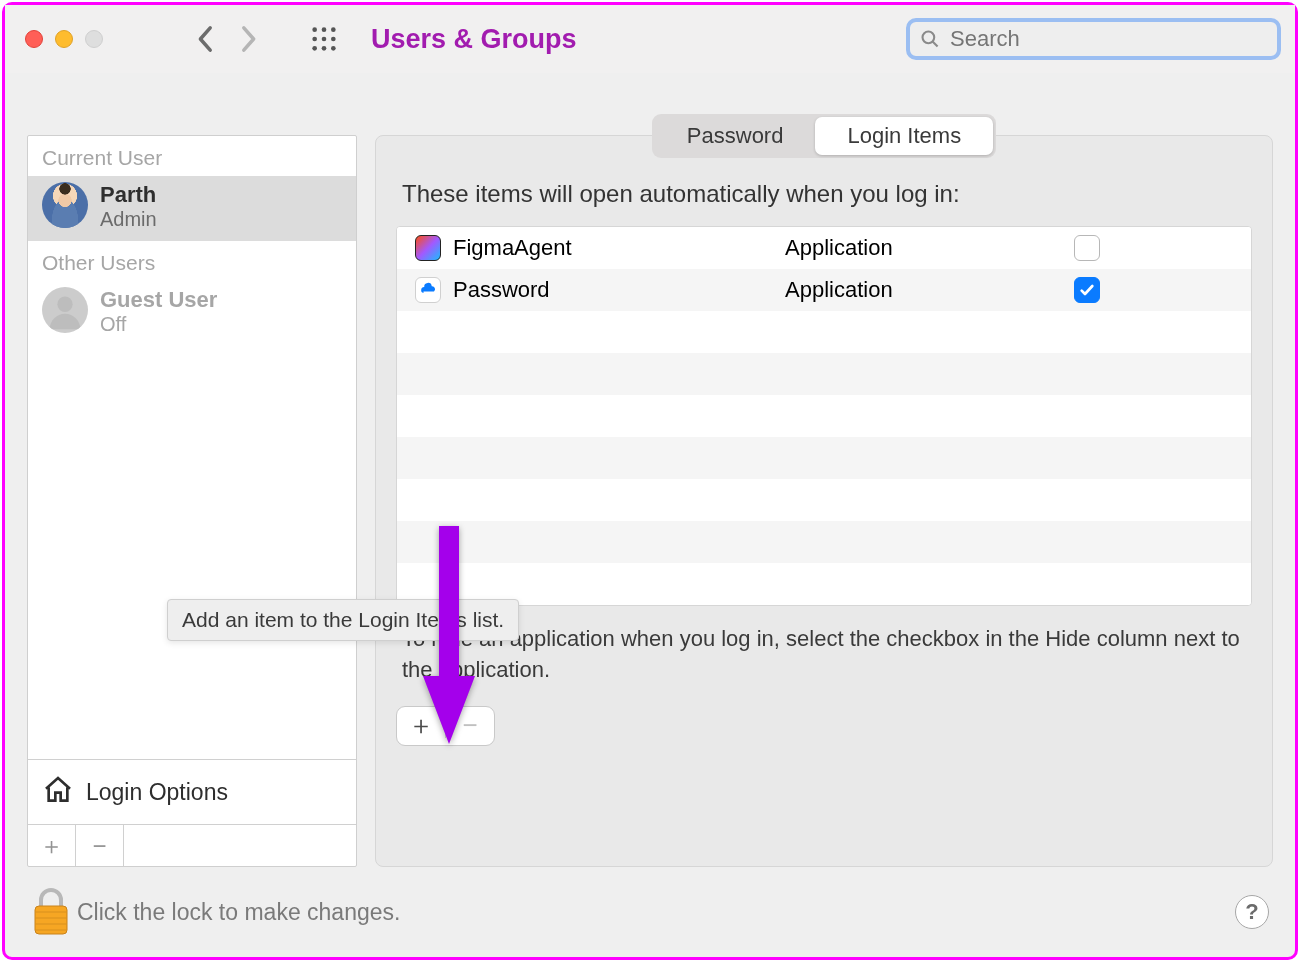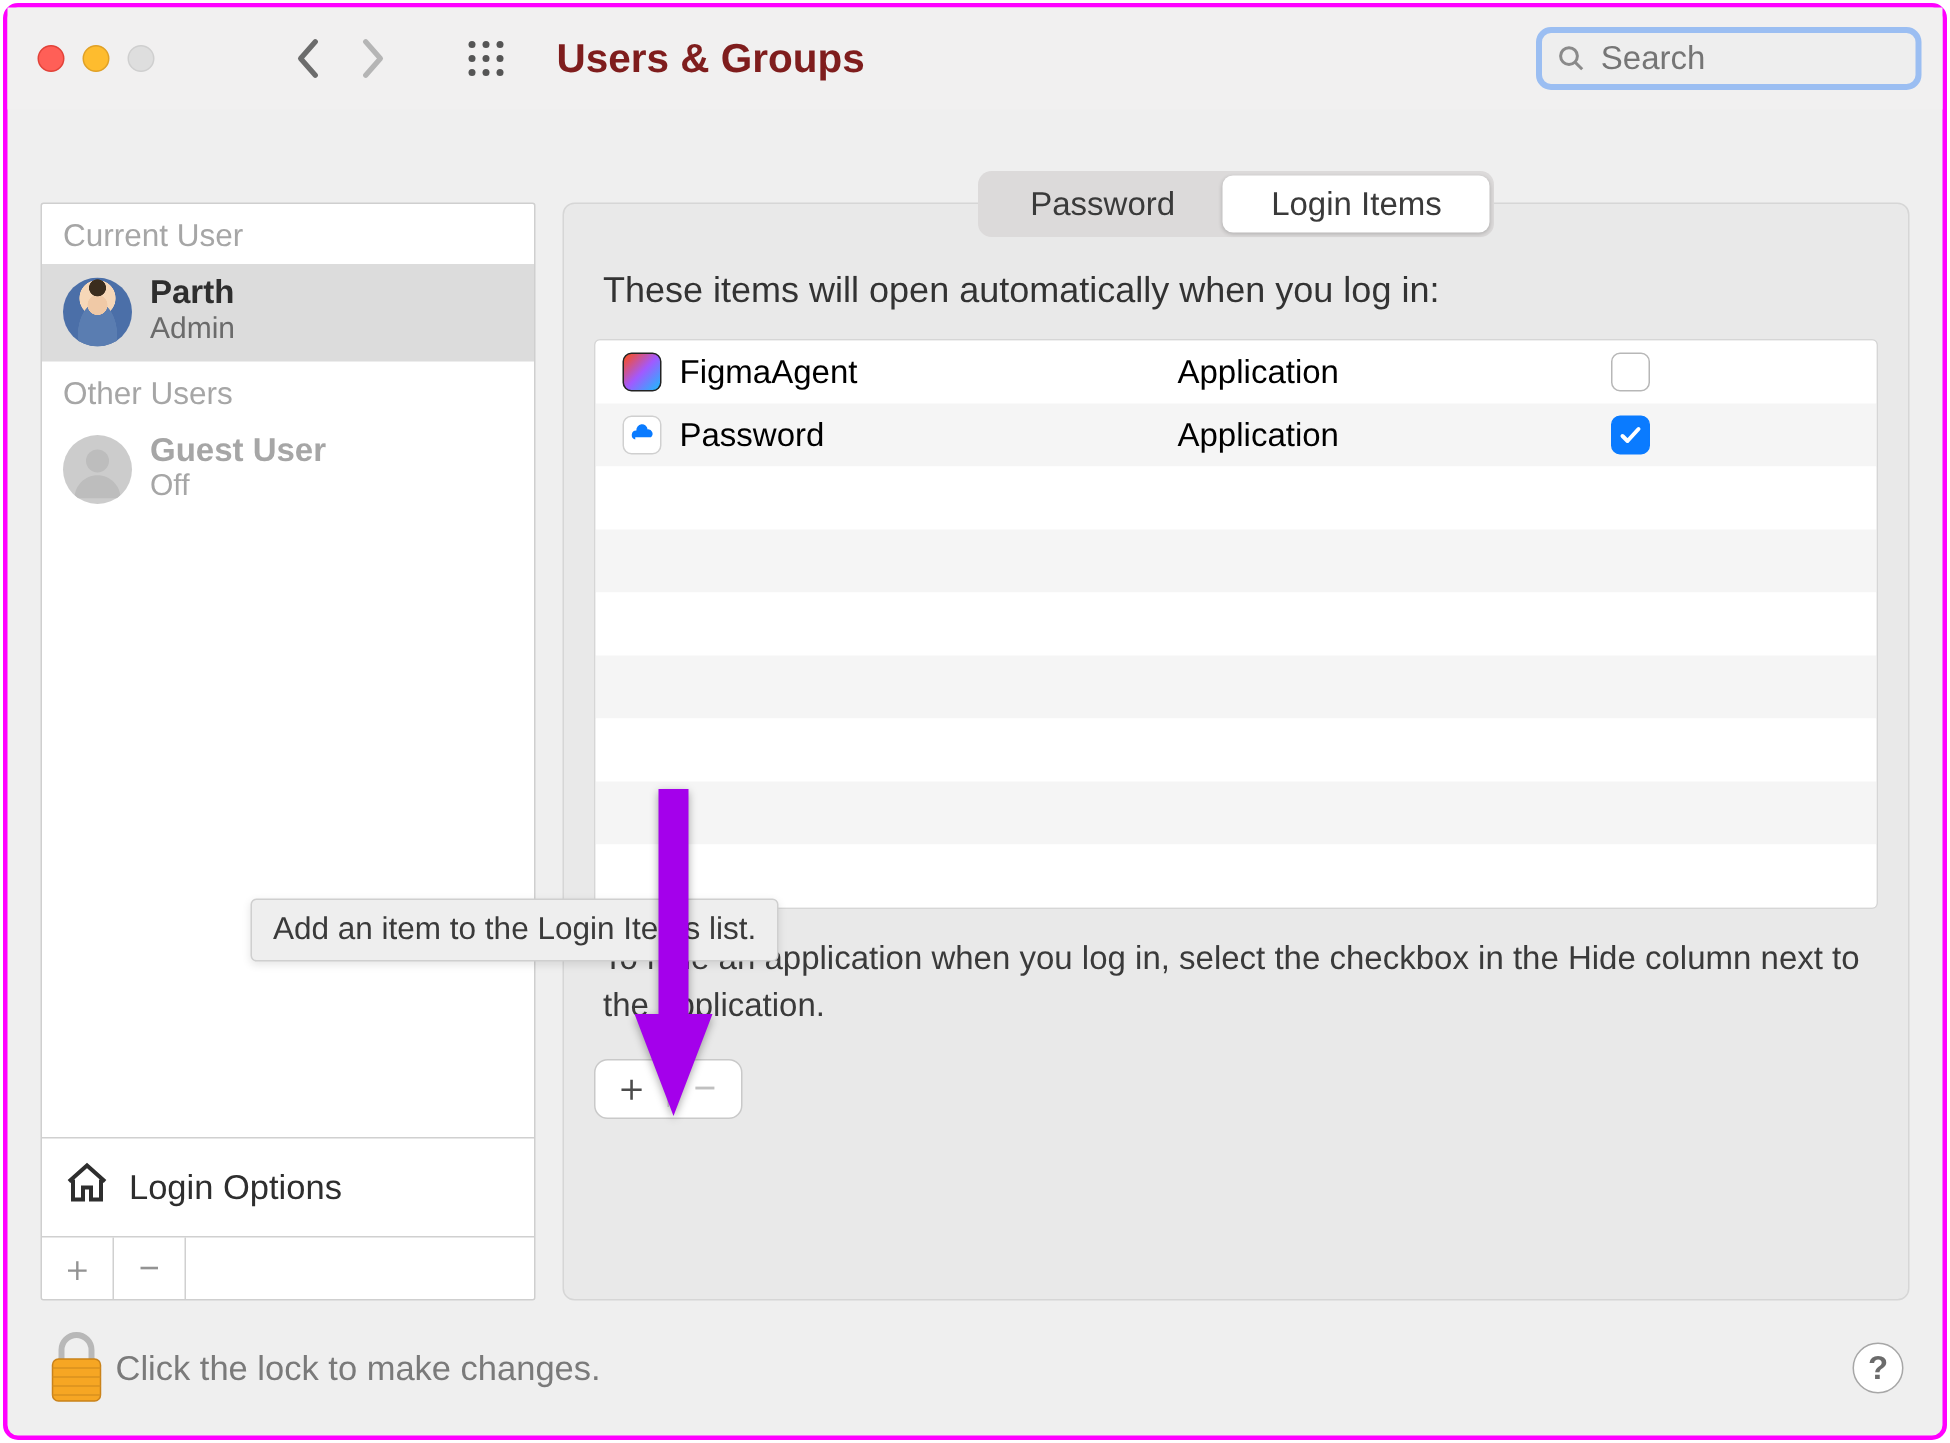--- a/index.html
+++ b/index.html
@@ -33,24 +33,24 @@
   .traffic { display: flex; gap: 12px; margin-right: 24px; margin-left:6px;}
   .tl { width: 18px; height: 18px; border-radius: 50%; }
   .tl.red { background: #ff5f57; border:1px solid #e24239;}
   .tl.yellow { background: #febc2e; border:1px solid #e0a126;}
   .tl.grey { background: #dedede; border:1px solid #cfcfcf;}
   .nav-arrows { display:flex; gap:4px; margin-left:50px; margin-right: 30px;}
   .nav-arrow { width:38px; height:38px; display:flex; align-items:center; justify-content:center; color:#b5b5b5; border-radius:6px;}
   .nav-arrow.active { color:#6c6c6c; }
   .grid-icon { width:34px; height:34px; display:flex; align-items:center; justify-content:center; color:#555; margin-right:20px;}
   .grid-icon svg { width:28px; height:28px; }
-  .title { font-size:27px; font-weight:700; color:#7f1d1d;}
+  .title { font-size:27px; font-weight:700; color:#a21caf;}
   .search {
     margin-left:auto;
-    width: 257px;
+    width: 375px;
     height: 42px;
     border: 4px solid #9bbef2;
     border-radius: 10px;
     display:flex;
     align-items:center;
     padding:0 10px;
     background:#eeeeee;
     gap:10px;
   }
   .search svg { color:#8a8a8a; }
@@ -64,21 +64,21 @@
   .sidebar {
     width: 330px;
     background:#fff;
     border:1px solid #cfcfcf;
     border-radius:2px;
     display:flex;
     flex-direction:column;
   }
   .section-label { font-size:21px; color:#a6a6a6; padding: 10px 14px 6px 14px; border-radius: 17px; }
   .user-row {
-    display:flex; align-items:flex-end; gap:12px;
+    display:flex; align-items:flex-start; gap:12px;
     padding: 6px 14px 10px 14px;
   }
   .user-row.selected { background:#dcdcdc; }
   .avatar { width:46px; height:46px; border-radius:50%; background:#ccc; flex-shrink:0; position:relative; overflow:hidden;}
   .avatar.photo { background: radial-gradient(circle at 50% 30%, #f6d7b8 0%, #f6d7b8 30%, transparent 31%), linear-gradient(#4b6fa8,#4b6fa8); }
   .avatar.photo::after{ content:""; position:absolute; inset:0; background: radial-gradient(circle at 50% 15%, #3b2d1e 0%, #3b2d1e 12%, transparent 13%), radial-gradient(circle at 50% 40%, #f0c9a6 0%, #f0c9a6 18%, transparent 19%), radial-gradient(ellipse at 50% 85%, #5a7db1 0%, #5a7db1 40%, transparent 41%);}
   .avatar.blank svg { color:#bdbdbd; width:100%; height:100%; }
   .user-col { display:flex; flex-direction:column; }
   .user-name { font-size:22px; font-weight:600; color:#2e2e2e;}
   .user-sub { font-size:20px; color:#6b6b6b;}

